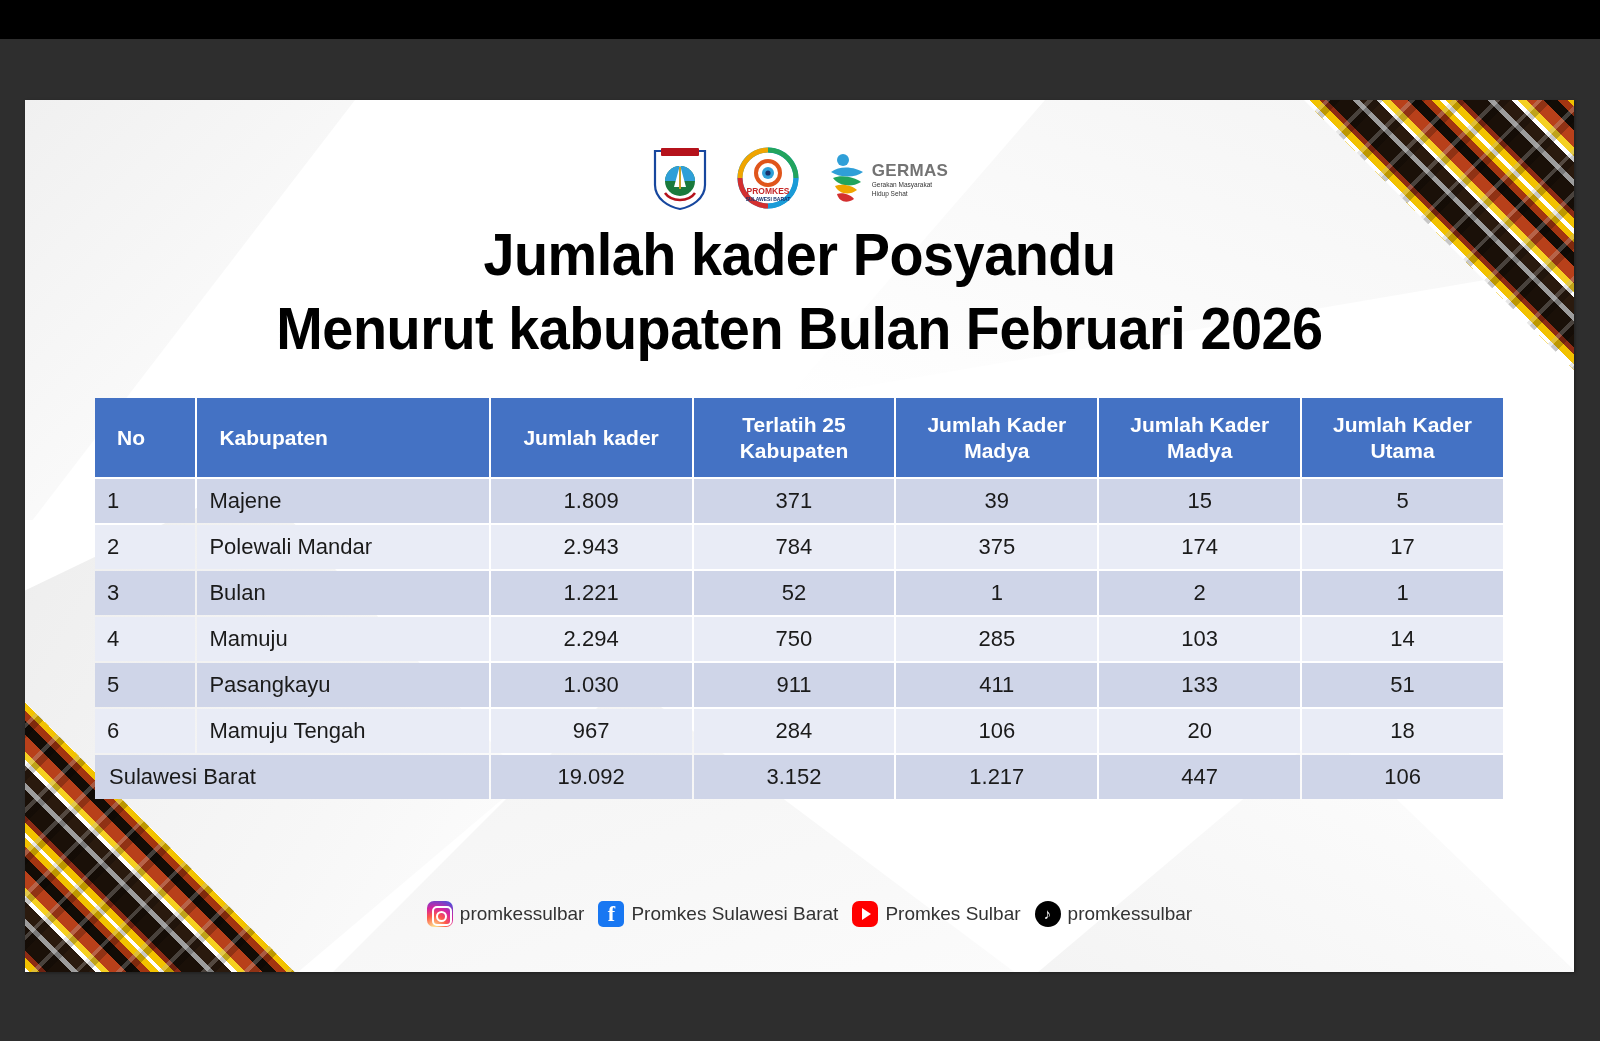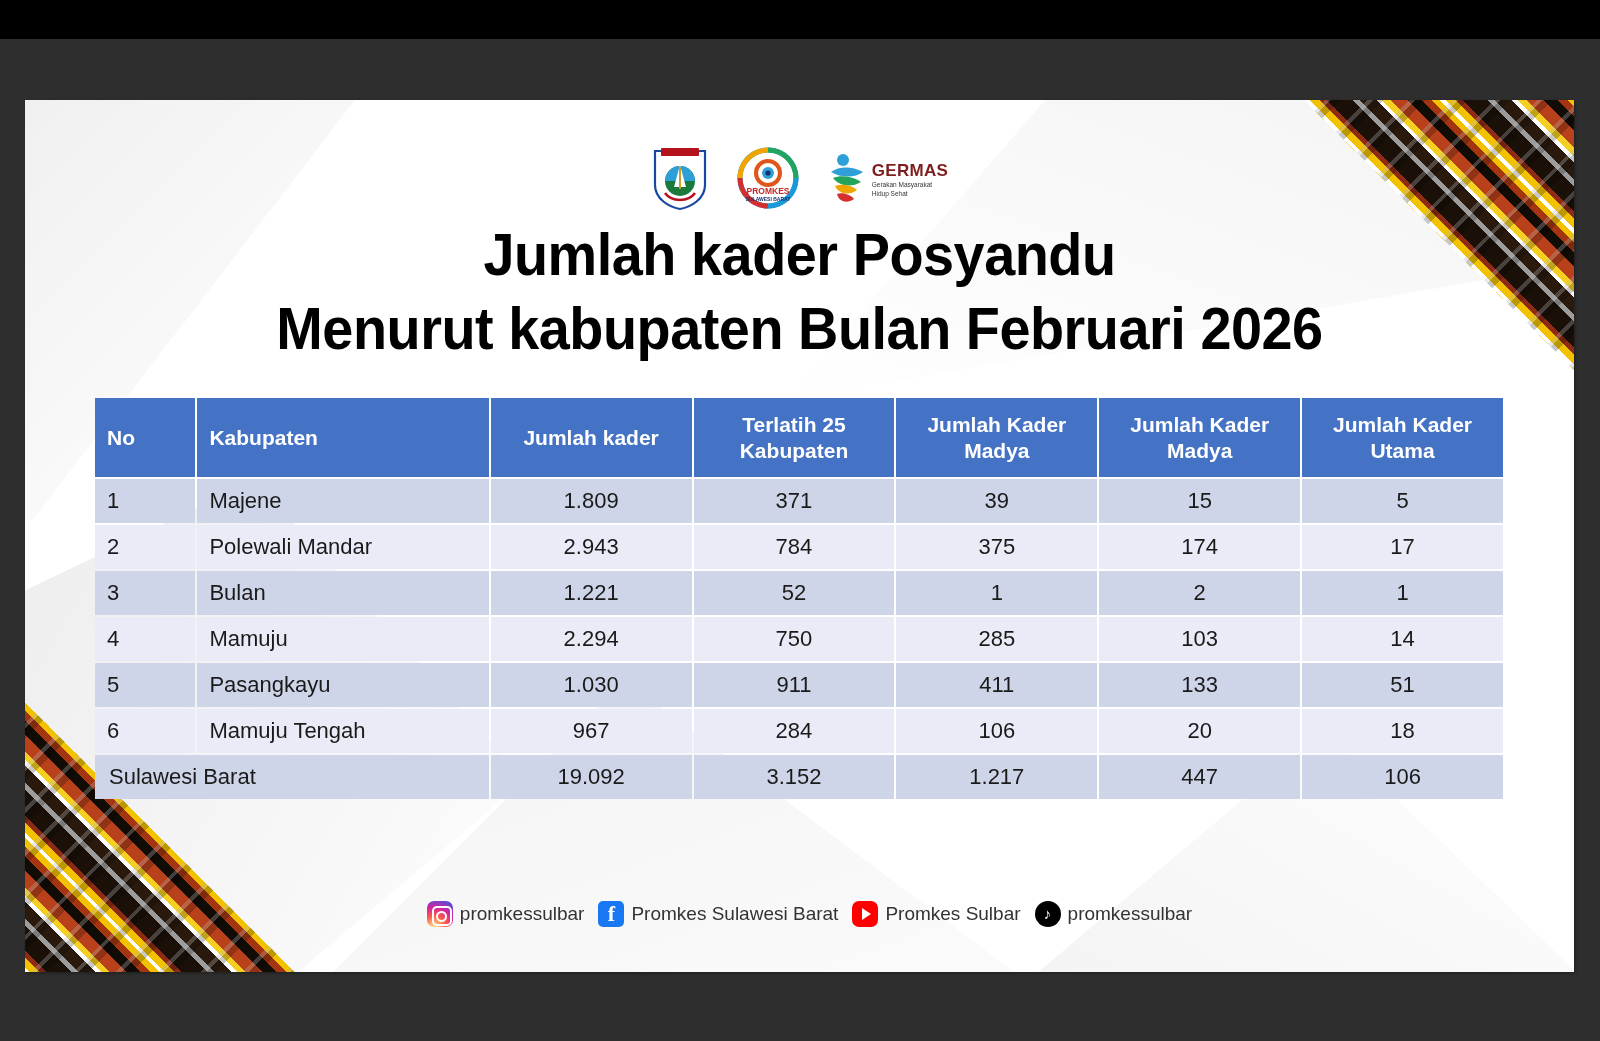--- a/index.html
+++ b/index.html
@@ -85,21 +85,21 @@
   
   .logos {
     position: absolute; left: 0; top: 45px; width: 1549px;
     display: flex; justify-content: center; align-items: center; gap: 22px;
   }
   .logo { position: relative; }
   .logo-emblem { width: 58px; height: 66px; }
   .logo-promkes { width: 74px; height: 62px; }
   .logo-germas { display: flex; align-items: center; gap: 5px; }
   .germas-text { line-height: 1; }
-  .germas-title { font-size: 17px; font-weight: bold; color: #7f1d1d; letter-spacing: .3px; }
+  .germas-title { font-size: 17px; font-weight: bold; color: #737373; letter-spacing: .3px; }
   .germas-sub { font-size: 6.5px; color: #333; margin-top: 2px; line-height: 1.25; }
 
   
   .title {
     position: absolute; left: 0; top: 118px; width: 1549px;
     text-align: center;
     font-family: "Liberation Sans", sans-serif;
     font-weight: bold;
     font-size: 60px;
     line-height: 1.23;
@@ -115,21 +115,21 @@
     width: 1412px;
   }
   table { border-collapse: separate; border-spacing: 2px 2px; width: 100%; }
   thead th {
     background: #4472C4; color: #ffffff;
     font-size: 21px; font-weight: bold;
     height: 79px; padding: 4px 10px;
     text-align: center; vertical-align: middle;
     line-height: 1.22;
   }
-  thead th.left { text-align: left; padding-left: 12px; }
+  thead th.left { text-align: left; padding-left: 22px; }
   tbody td {
     font-size: 22px; color: #1a1a1a;
     height: 44px; padding: 2px 12px;
     text-align: center; vertical-align: middle;
   }
   tbody td.left { text-align: left; }
   tbody tr.odd td { background: #CFD5E8; }
   tbody tr.even td { background: #E9ECF6; }
   tbody tr.total td { background: #CFD5E8; }
   tbody tr.total td.left { text-align: left; padding-left: 14px; }

